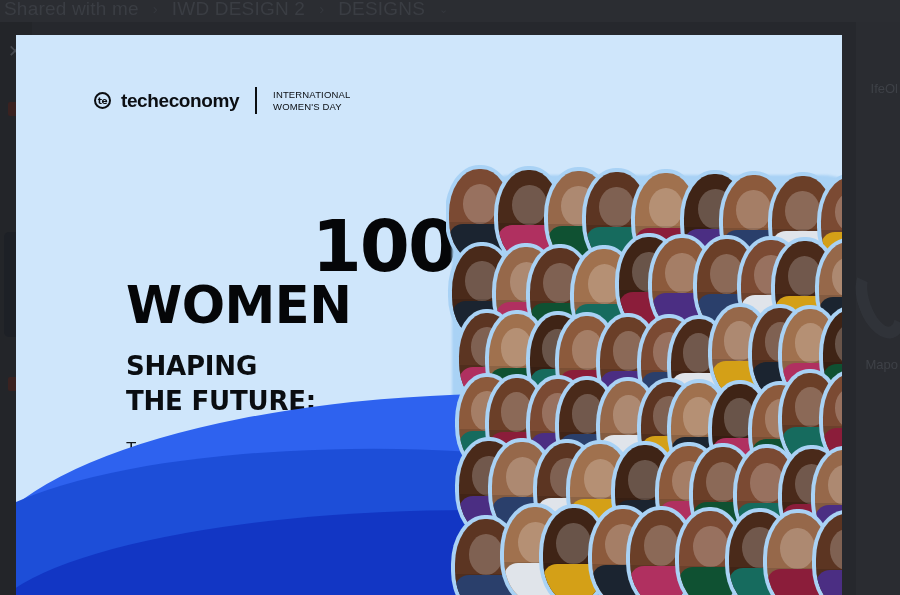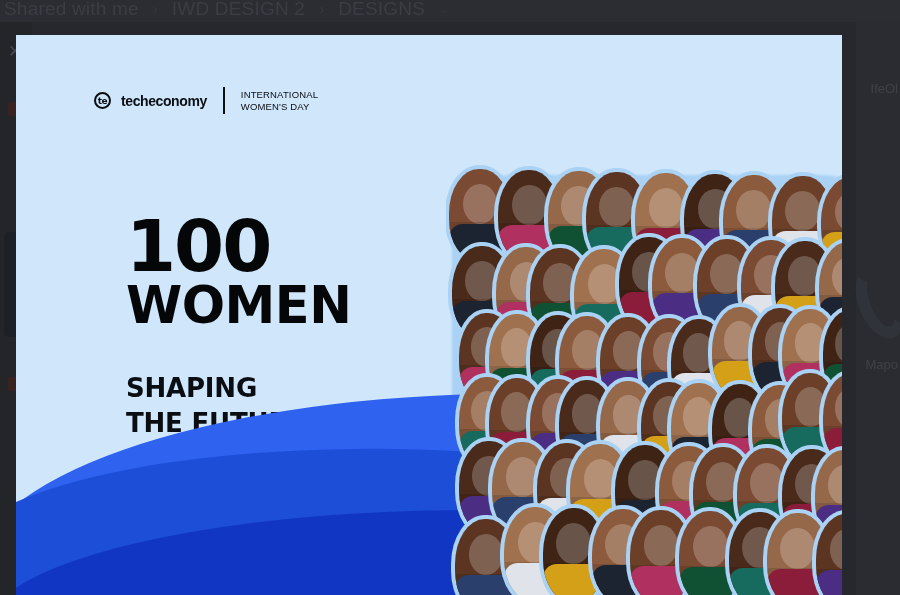--- a/index.html
+++ b/index.html
@@ -79,44 +79,45 @@
     position: absolute; left: 78px; top: 52px;
     display: flex; align-items: center; gap: 10px;
   }
   .logo-mark {
     width: 17px; height: 17px; border: 2px solid #0b0e12; border-radius: 50%;
     display: flex; align-items: center; justify-content: center;
     font-size: 9px; font-weight: 700; color: #0b0e12; letter-spacing: -.5px;
     font-family: "DejaVu Sans", sans-serif;
   }
   .logo-word {
-    font-size: 14px; font-weight: 700; color: #0b0e12; letter-spacing: -.4px;
+    font-size: 19px; font-weight: 700; color: #0b0e12; letter-spacing: -.4px;
   }
   .logo-div { width: 2px; height: 27px; background: #0b0e12; margin: 0 6px; }
   .logo-sub {
     font-size: 9.5px; font-weight: 400; color: #0b0e12;
     line-height: 1.25; letter-spacing: .15px;
   }
 
   
   .headline {
     position: absolute; left: 110px; top: 180px; width: 330px;
   }
   .h-100 {
     font-size: 72px; font-weight: 800; color: #050608;
     line-height: .88; letter-spacing: -2px;
     font-family: "DejaVu Sans", sans-serif;
+    text-align: right;
   }
   .h-women {
     font-size: 51px; font-weight: 800; color: #050608;
     line-height: 1; letter-spacing: -.5px; margin-top: 2px;
     font-family: "DejaVu Sans", sans-serif;
   }
   .h-shaping {
-    margin-top: 40px;
+    margin-top: 18px;
     font-size: 26px; font-weight: 800; color: #0a0d11;
     line-height: 1.35; letter-spacing: -.2px;
     font-family: "DejaVu Sans", sans-serif;
   }
   .h-kicker {
     margin-top: 16px;
     font-size: 17px; font-weight: 400; color: #12161b;
     line-height: 1.55;
   }
 

